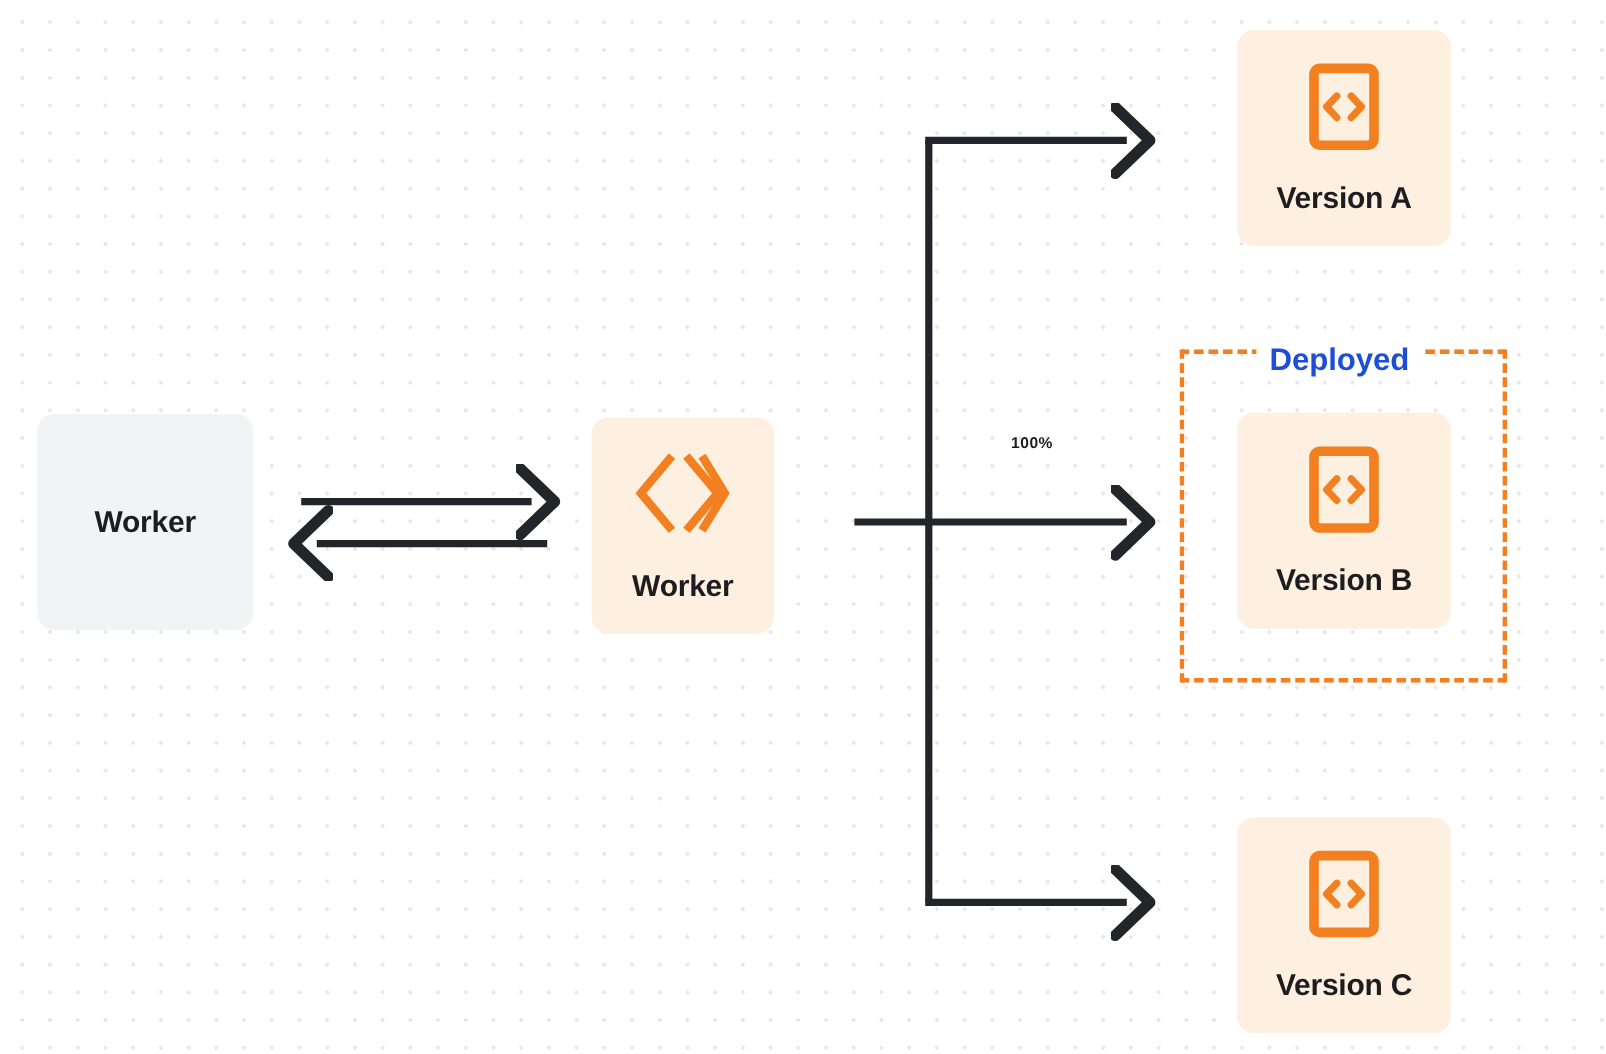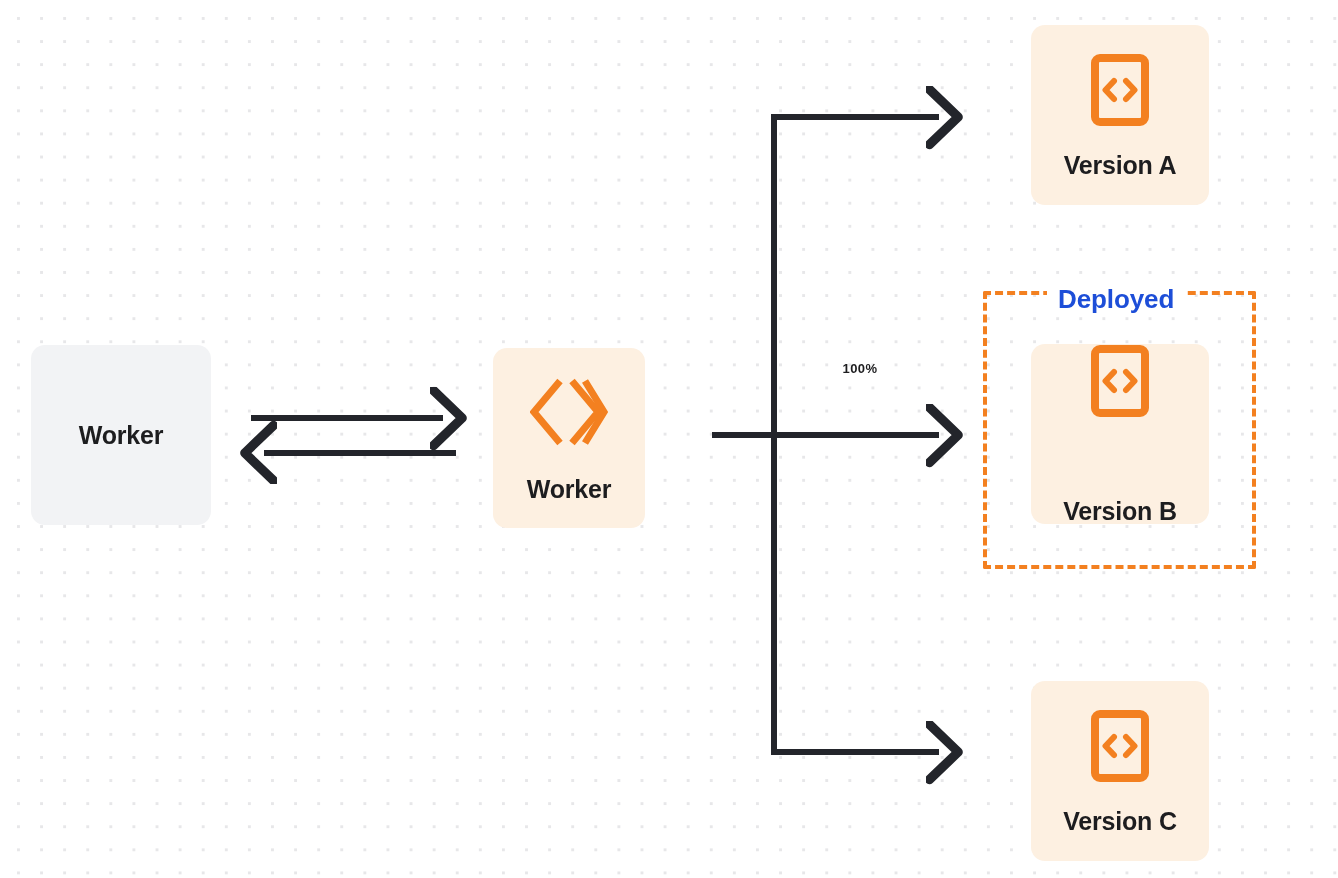--- a/index.html
+++ b/index.html
@@ -61,21 +61,21 @@
   }
   .worker-node .node-label { margin-top: 2px; }
 
   .version-node {
     left: 1031px;
     width: 178px;
     height: 180px;
     background: #fdf0e1;
   }
   .version-a { top: 25px; }
-  .version-b { top: 344px; justify-content: space-between; }
+  .version-b { top: 344px; }
   .version-c { top: 662px; margin-top: 19px; }
   .code-icon { margin-bottom: 22px; }
 
   
   .deployed-frame {
     position: absolute;
     left: 983px;
     top: 291px;
     width: 273px;
     height: 278px;

